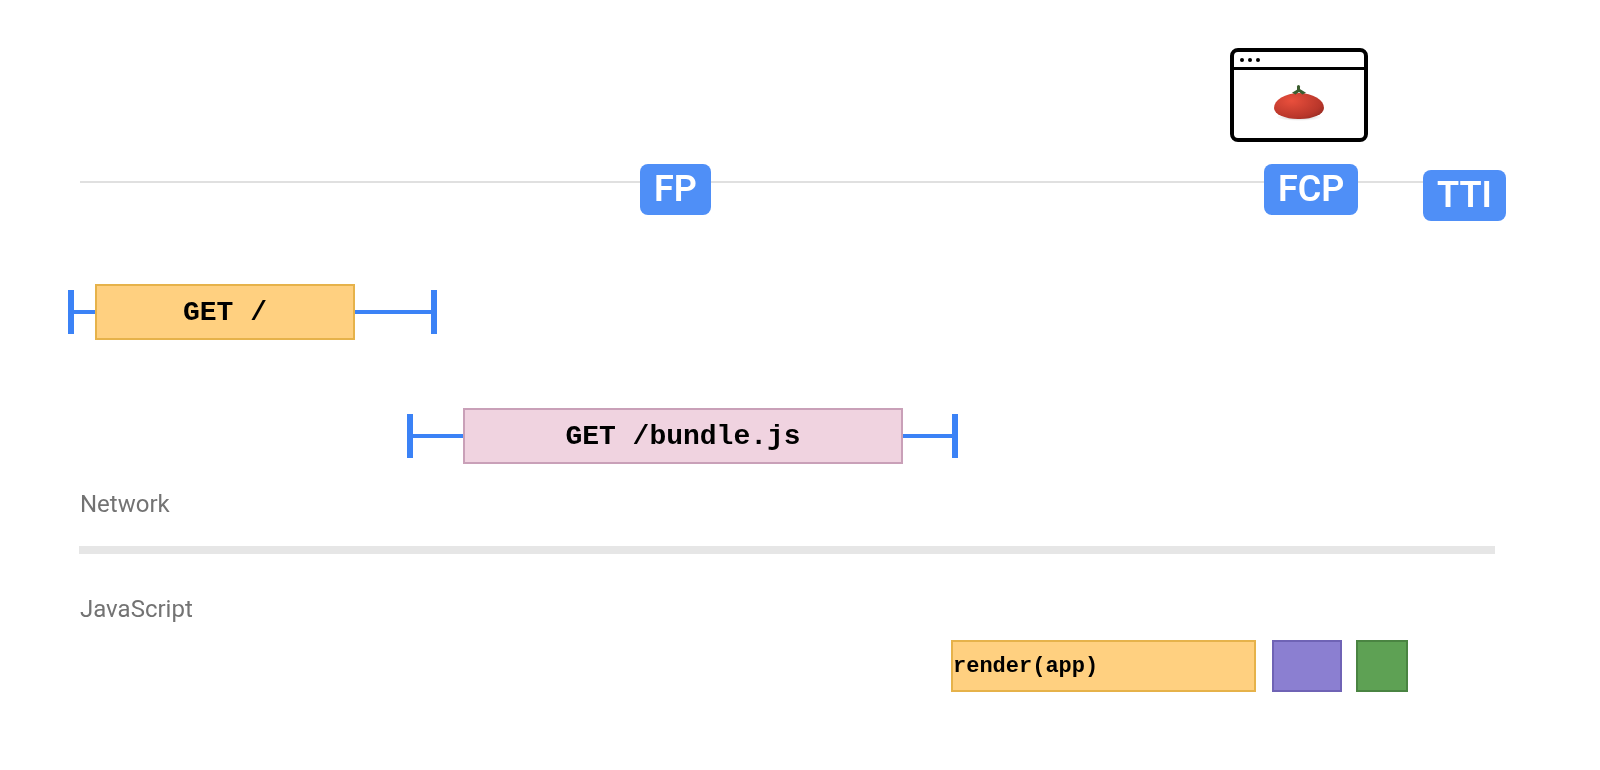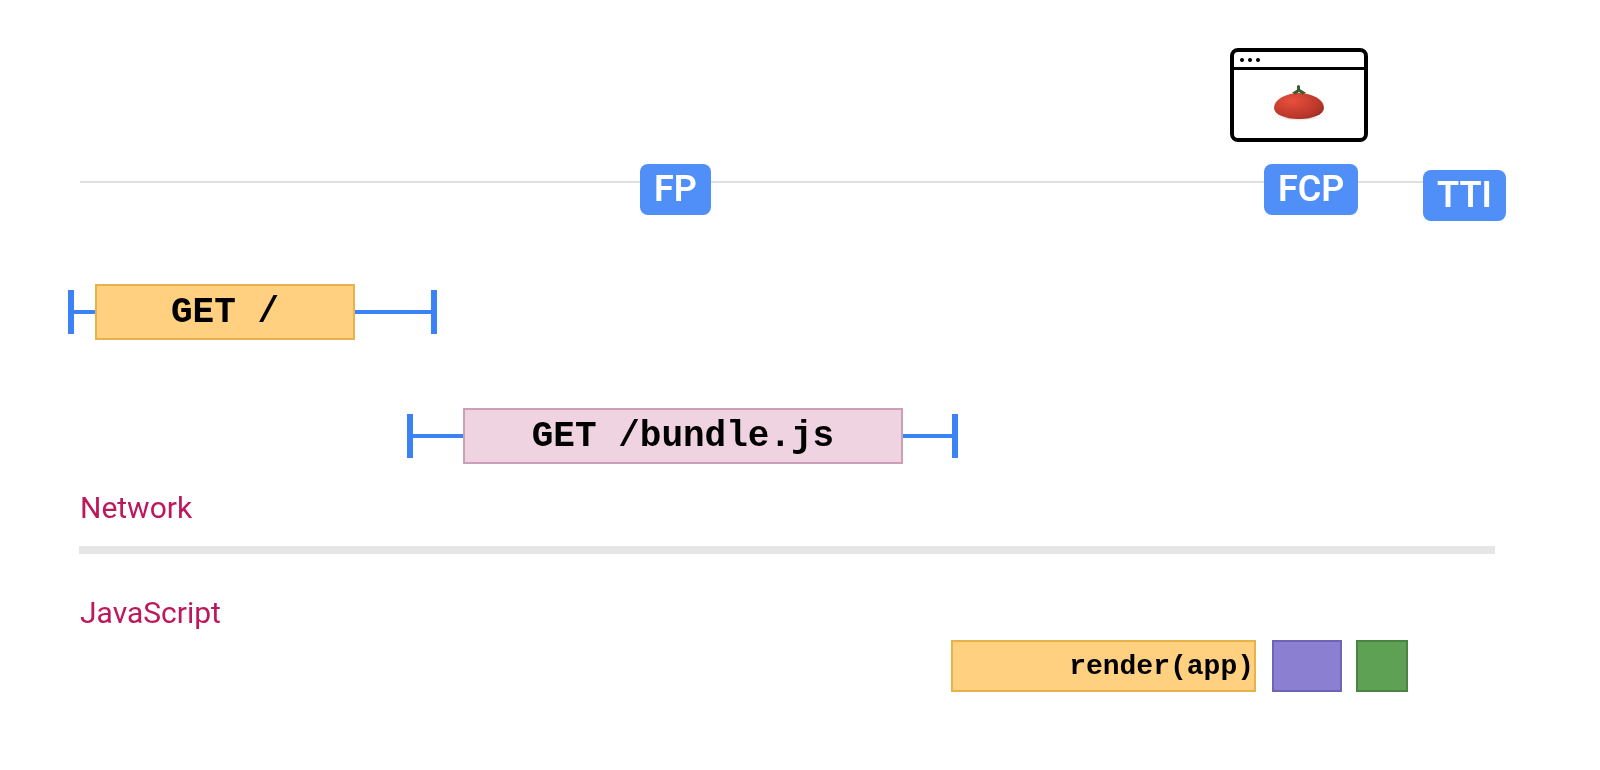--- a/index.html
+++ b/index.html
@@ -26,22 +26,22 @@
     background: #4f8ff7;
     color: #fff;
     font-weight: 600;
     font-size: 36px;
     padding: 4px 14px;
     border-radius: 8px;
     line-height: 1.2;
   }
   .section-label {
     position: absolute;
-    color: #be185d;
-    font-size: 30px;
+    color: #737373;
+    font-size: 24px;
     font-weight: 400;
   }
   .section-divider {
     position: absolute;
     height: 8px;
     background: #e6e6e6;
   }
   .net-row {
     position: absolute;
   }
@@ -57,44 +57,44 @@
   }
   .net-box {
     position: absolute;
     border: 2px solid;
     height: 56px;
     display: flex;
     align-items: center;
     justify-content: center;
     font-family: "Courier New", Courier, monospace;
     font-weight: 700;
-    font-size: 36px;
+    font-size: 28px;
   }
   .net-box.orange {
     background: #ffd080;
     border-color: #e6b24a;
   }
   .net-box.pink {
     background: #f0d3e0;
     border-color: #c9a0b8;
   }
   .js-box {
     position: absolute;
     height: 52px;
     border: 2px solid;
   }
   .js-box.orange {
     background: #ffd080;
     border-color: #e6b24a;
     display: flex;
     align-items: center;
-    justify-content: flex-end;
+    justify-content: flex-start;
     font-family: "Courier New", Courier, monospace;
     font-weight: 700;
-    font-size: 28px;
+    font-size: 22px;
   }
   .js-box.purple {
     background: #8b7fd1;
     border-color: #6f63b5;
   }
   .js-box.green {
     background: #5ea154;
     border-color: #4a8442;
   }
 

